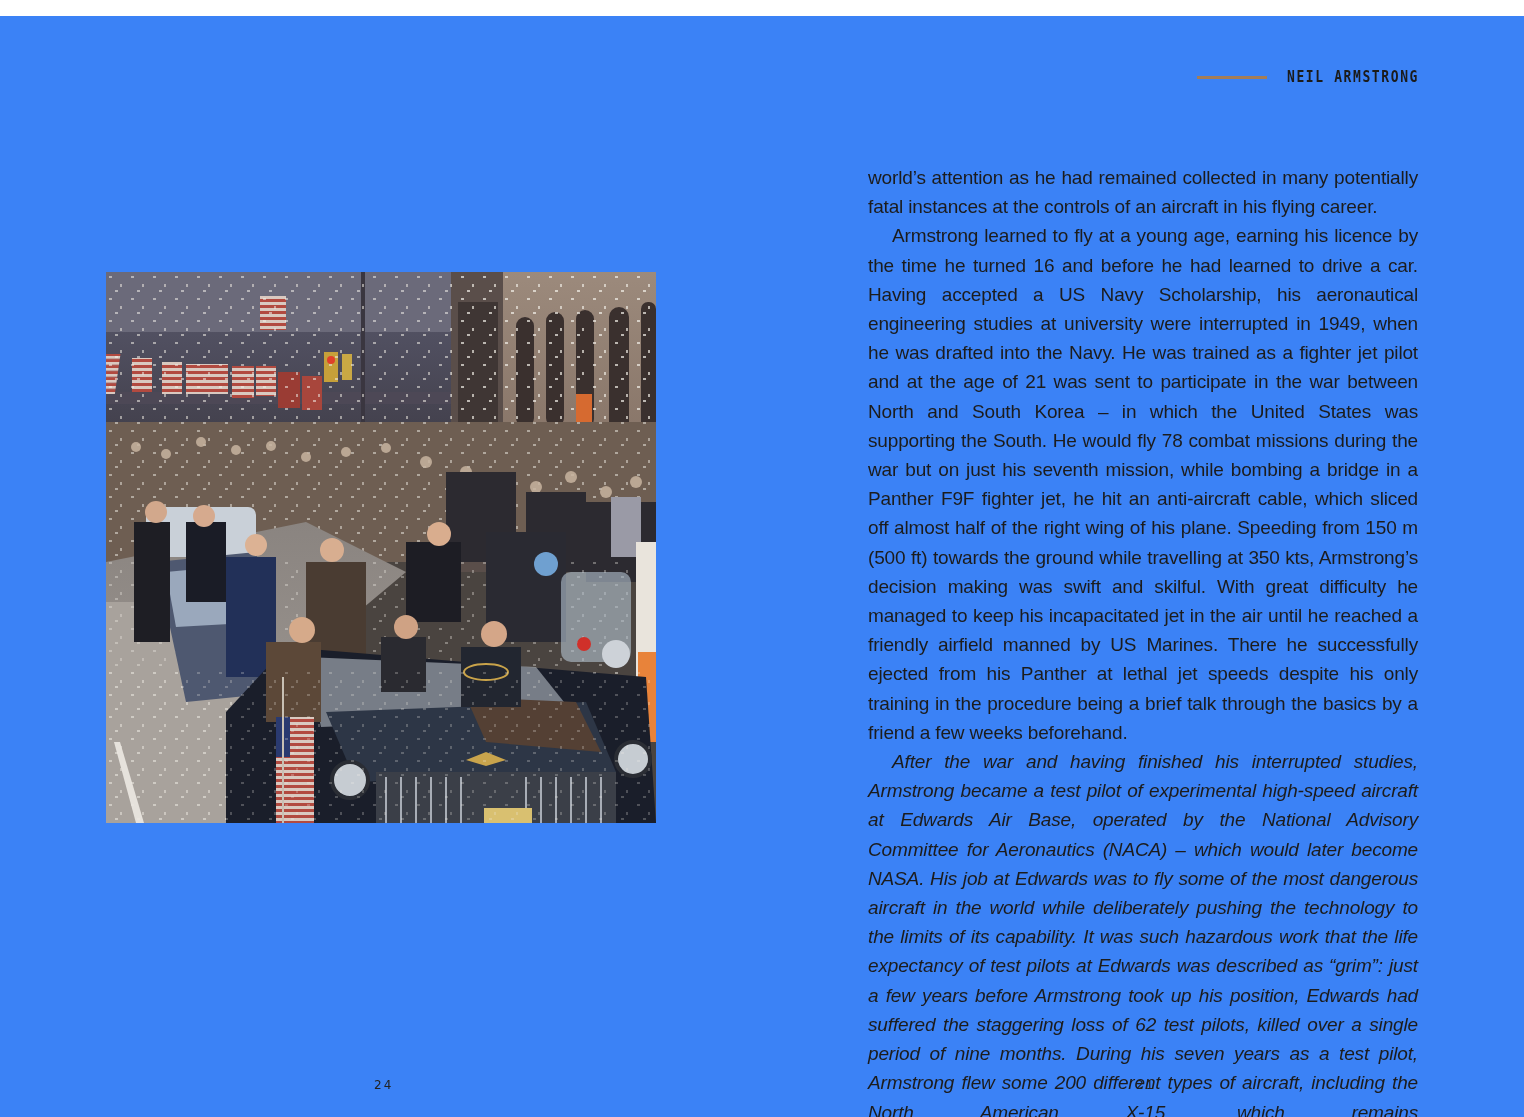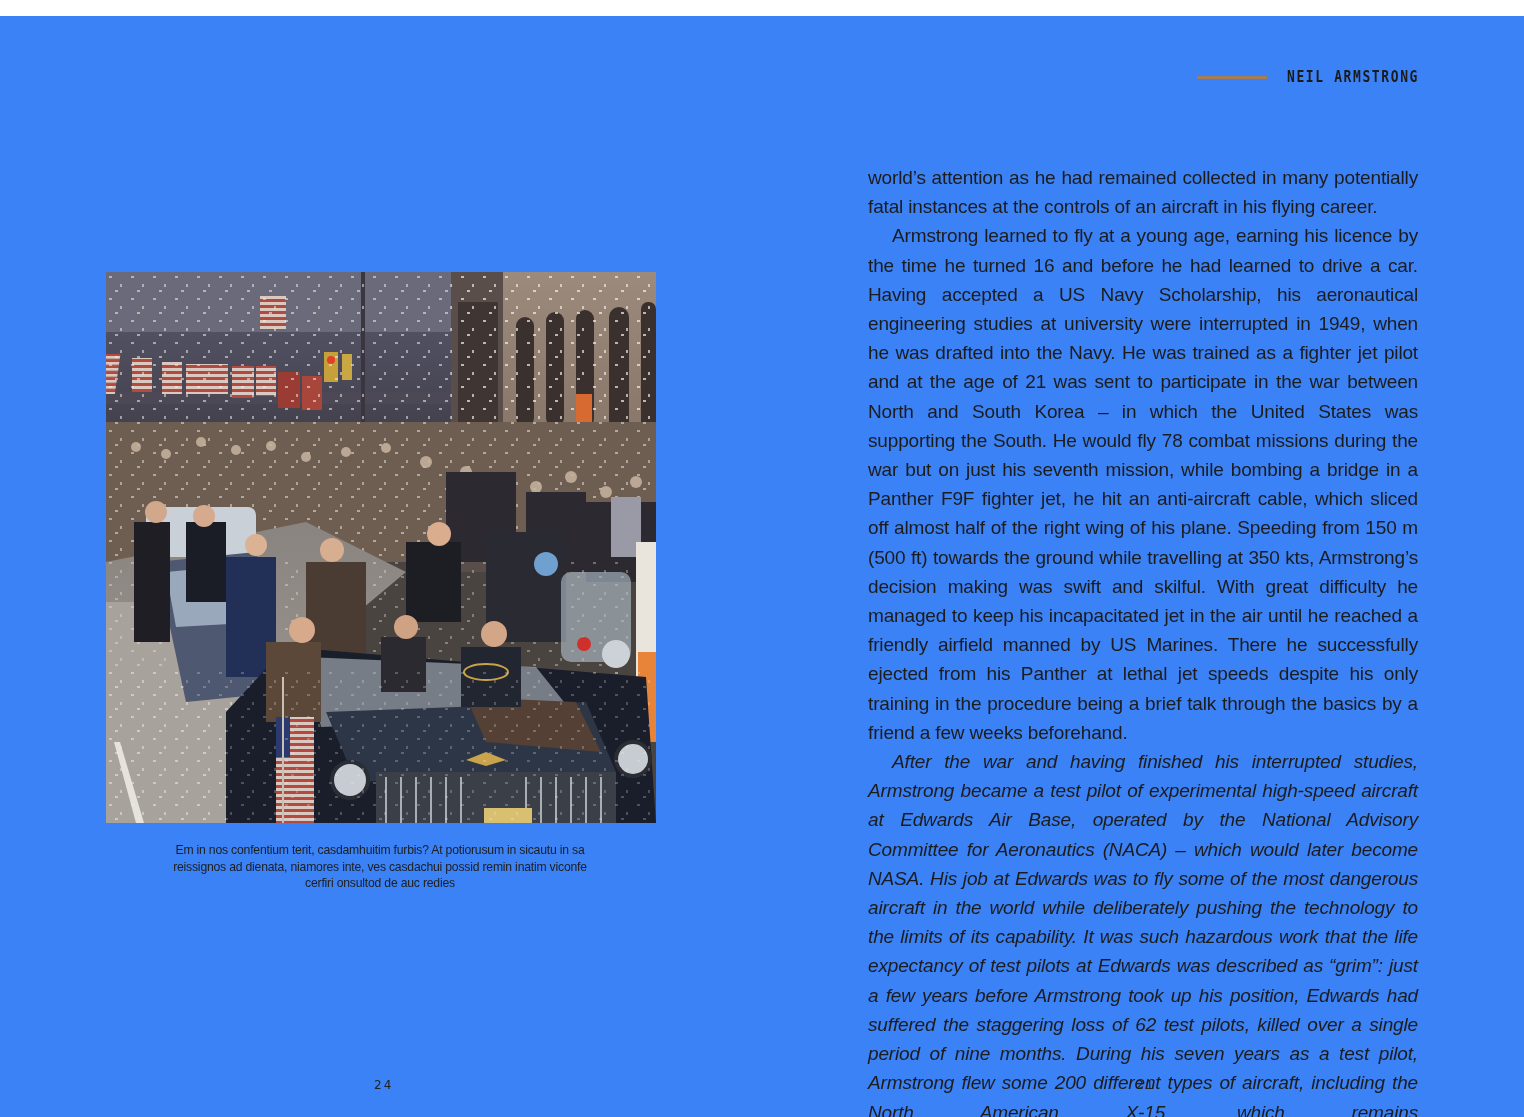--- a/index.html
+++ b/index.html
@@ -267,21 +267,20 @@
       <path d="M360,488 l20,-8 l20,8 l-20,6 z" fill="#c9a44c"></path>
       <rect x="378" y="536" width="48" height="15" fill="#d9c070"></rect>
 
       <rect x="170" y="445" width="38" height="106" fill="url(#stripes)"></rect>
       <rect x="170" y="445" width="14" height="40" fill="#2a3a70"></rect>
       <rect x="176" y="405" width="2" height="146" fill="#c8c0b4"></rect>
       <rect x="0" y="400" width="550" height="151" fill="url(#confetti)" opacity="0.25"></rect>
     </svg>
   </div>
 
-  <div class="caption">Em in nos confentium terit, casdamhuitim furbis? At potiorusum in sicautu in sa reissignos ad dienata, niamores inte, ves casdachui possid remin inatim viconfe cerfiri onsultod de auc redies</div>
 
   <div class="folio folio-left">24</div>
 </div>
 
 <div class="page page-right">
 
   <div class="running-header">
     <div class="header-rule" style="background: rgb(164, 125, 87);"></div>
     <div class="header-title">NEIL ARMSTRONG</div>
   </div>

